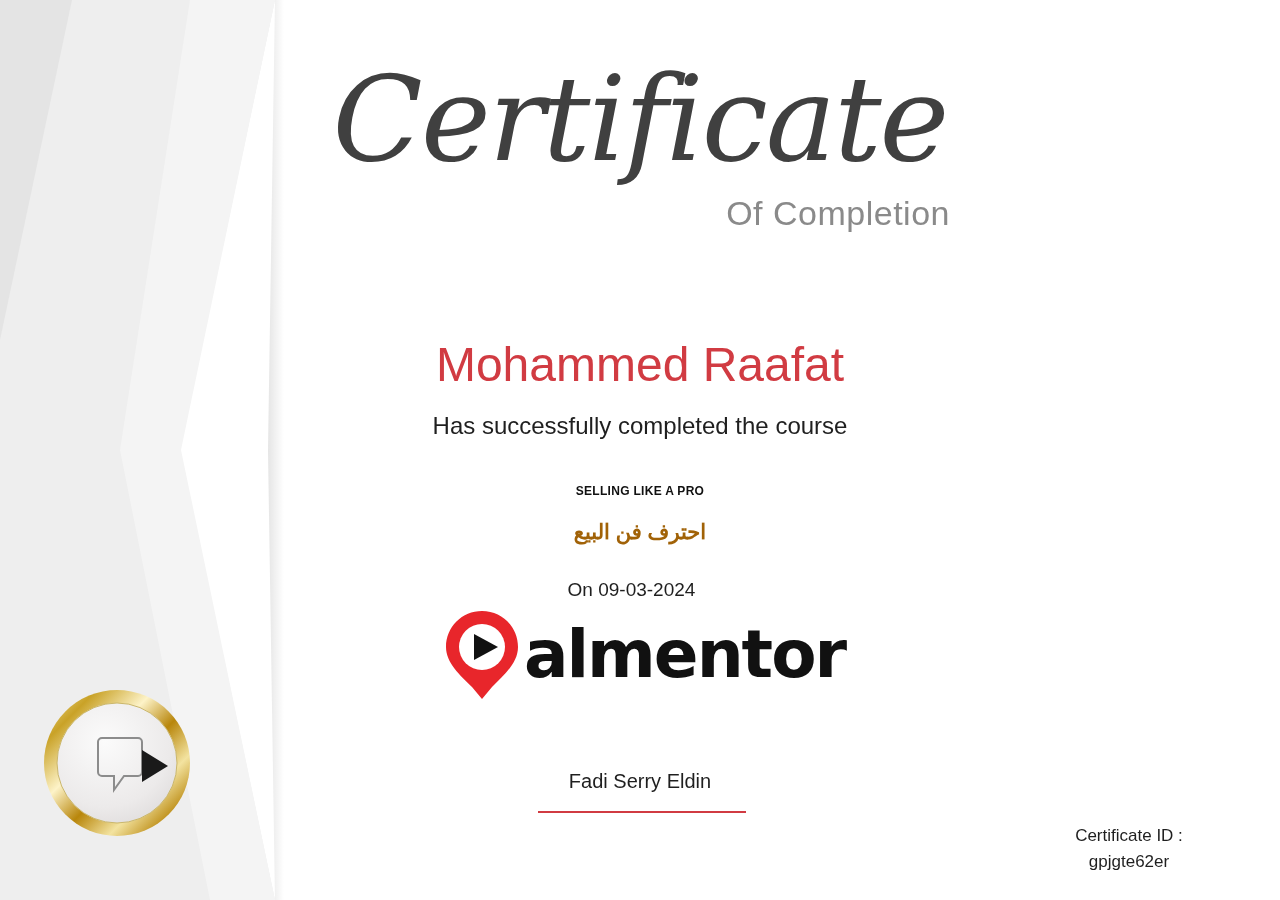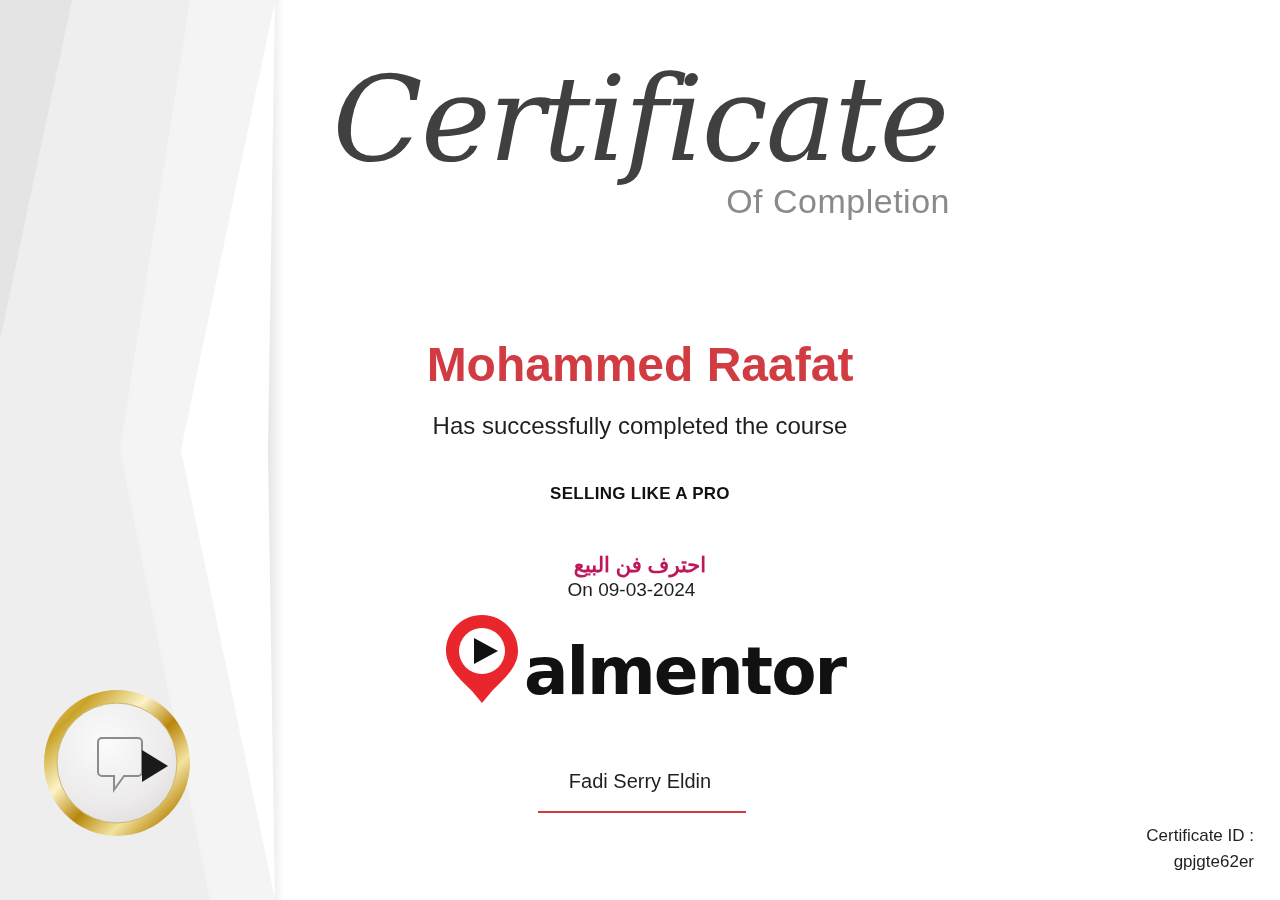--- a/index.html
+++ b/index.html
@@ -80,84 +80,83 @@
   .title-script {
     font-family: "DejaVu Serif", serif;
     font-style: italic;
     font-size: 118px;
     line-height: 1.0;
     color: #404040;
     letter-spacing: -2px;
     font-weight: 400;
   }
   .title-sub {
-    margin-top: 4px;
+    margin-top: 16px;
     text-align: right;
     font-size: 34px;
     color: #8a8a8a;
     letter-spacing: 0.5px;
   }
 
   .certifies {
     position: absolute;
     top: 276px;
     left: 0; right: 0;
     font-size: 24px;
     color: #1f1f1f;
   }
   .recipient {
     position: absolute;
     top: 337px;
     left: 0; right: 0;
     font-size: 48px;
     color: #d13b42;
-    font-weight: 700;
+    font-weight: 400;
   }
   .completed {
     position: absolute;
     top: 412px;
     left: 0; right: 0;
     font-size: 24px;
     color: #1f1f1f;
   }
   .course-en {
     position: absolute;
     top: 484px;
     left: 0; right: 0;
-    font-size: 17px;
+    font-size: 12px;
     font-weight: bold;
     color: #111111;
     letter-spacing: 0.3px;
   }
   .course-ar {
     position: absolute;
     top: 520px;
     left: 0; right: 0;
     font-size: 21px;
     font-weight: bold;
-    color: #be185d;
+    color: #a16207;
     direction: rtl;
-    margin-top: 33px;
   }
   .date {
     position: absolute;
     top: 579px;
     left: 0; right: 17px;
     font-size: 19px;
     color: #1f1f1f;
   }
 
   
   .brand {
     position: absolute;
     top: 605px;
     left: 9px; right: 0;
     height: 100px;
     display: flex;
-    align-items: flex-end;
+    align-items: center;
     justify-content: center;
   }
   .brand-mark {
     position: relative;
     width: 76px;
     height: 92px;
     margin-right: 4px;
   }
   .brand-text {
     font-size: 66px;
@@ -184,21 +183,21 @@
     height: 2px;
     background: #d13b42;
   }
 
   
   .cert-id {
     position: absolute;
     left: 1004px;
     top: 823px;
     width: 250px;
-    text-align: right;
+    text-align: center;
     font-size: 17px;
     color: #1f1f1f;
     line-height: 1.55;
   }
 </style>
 </head>
 <body>
 
 <div class="page">
 

